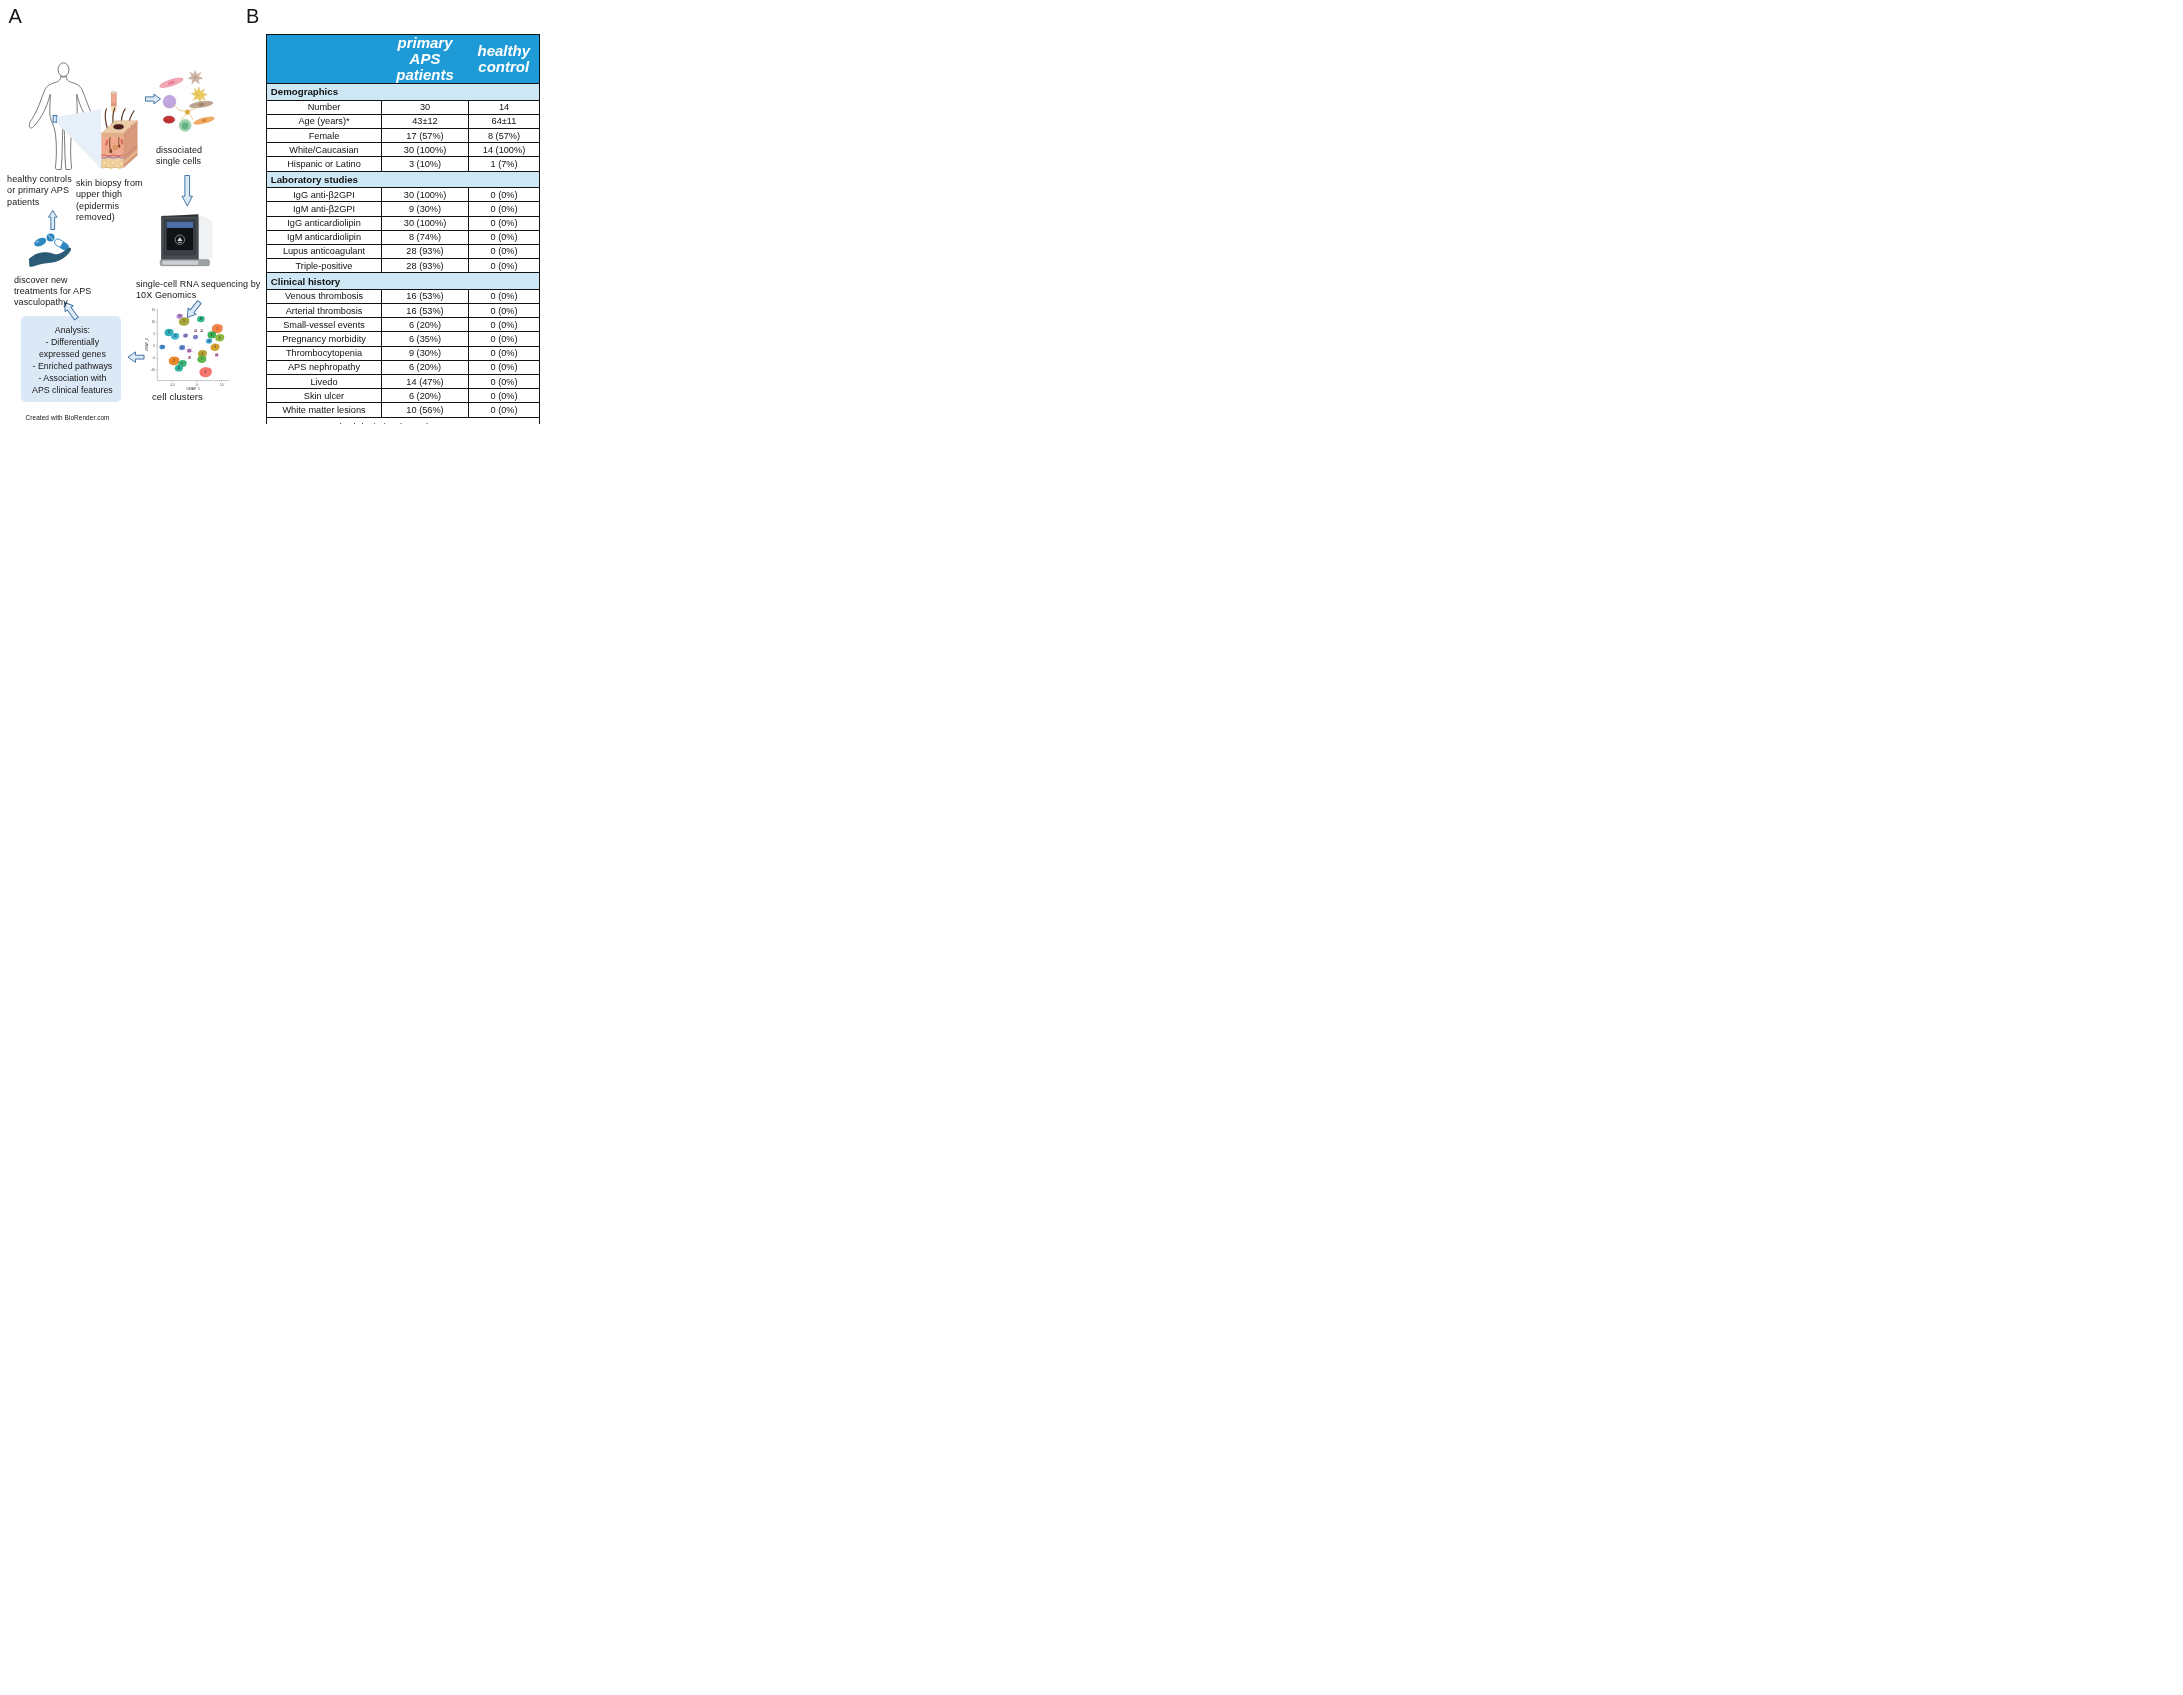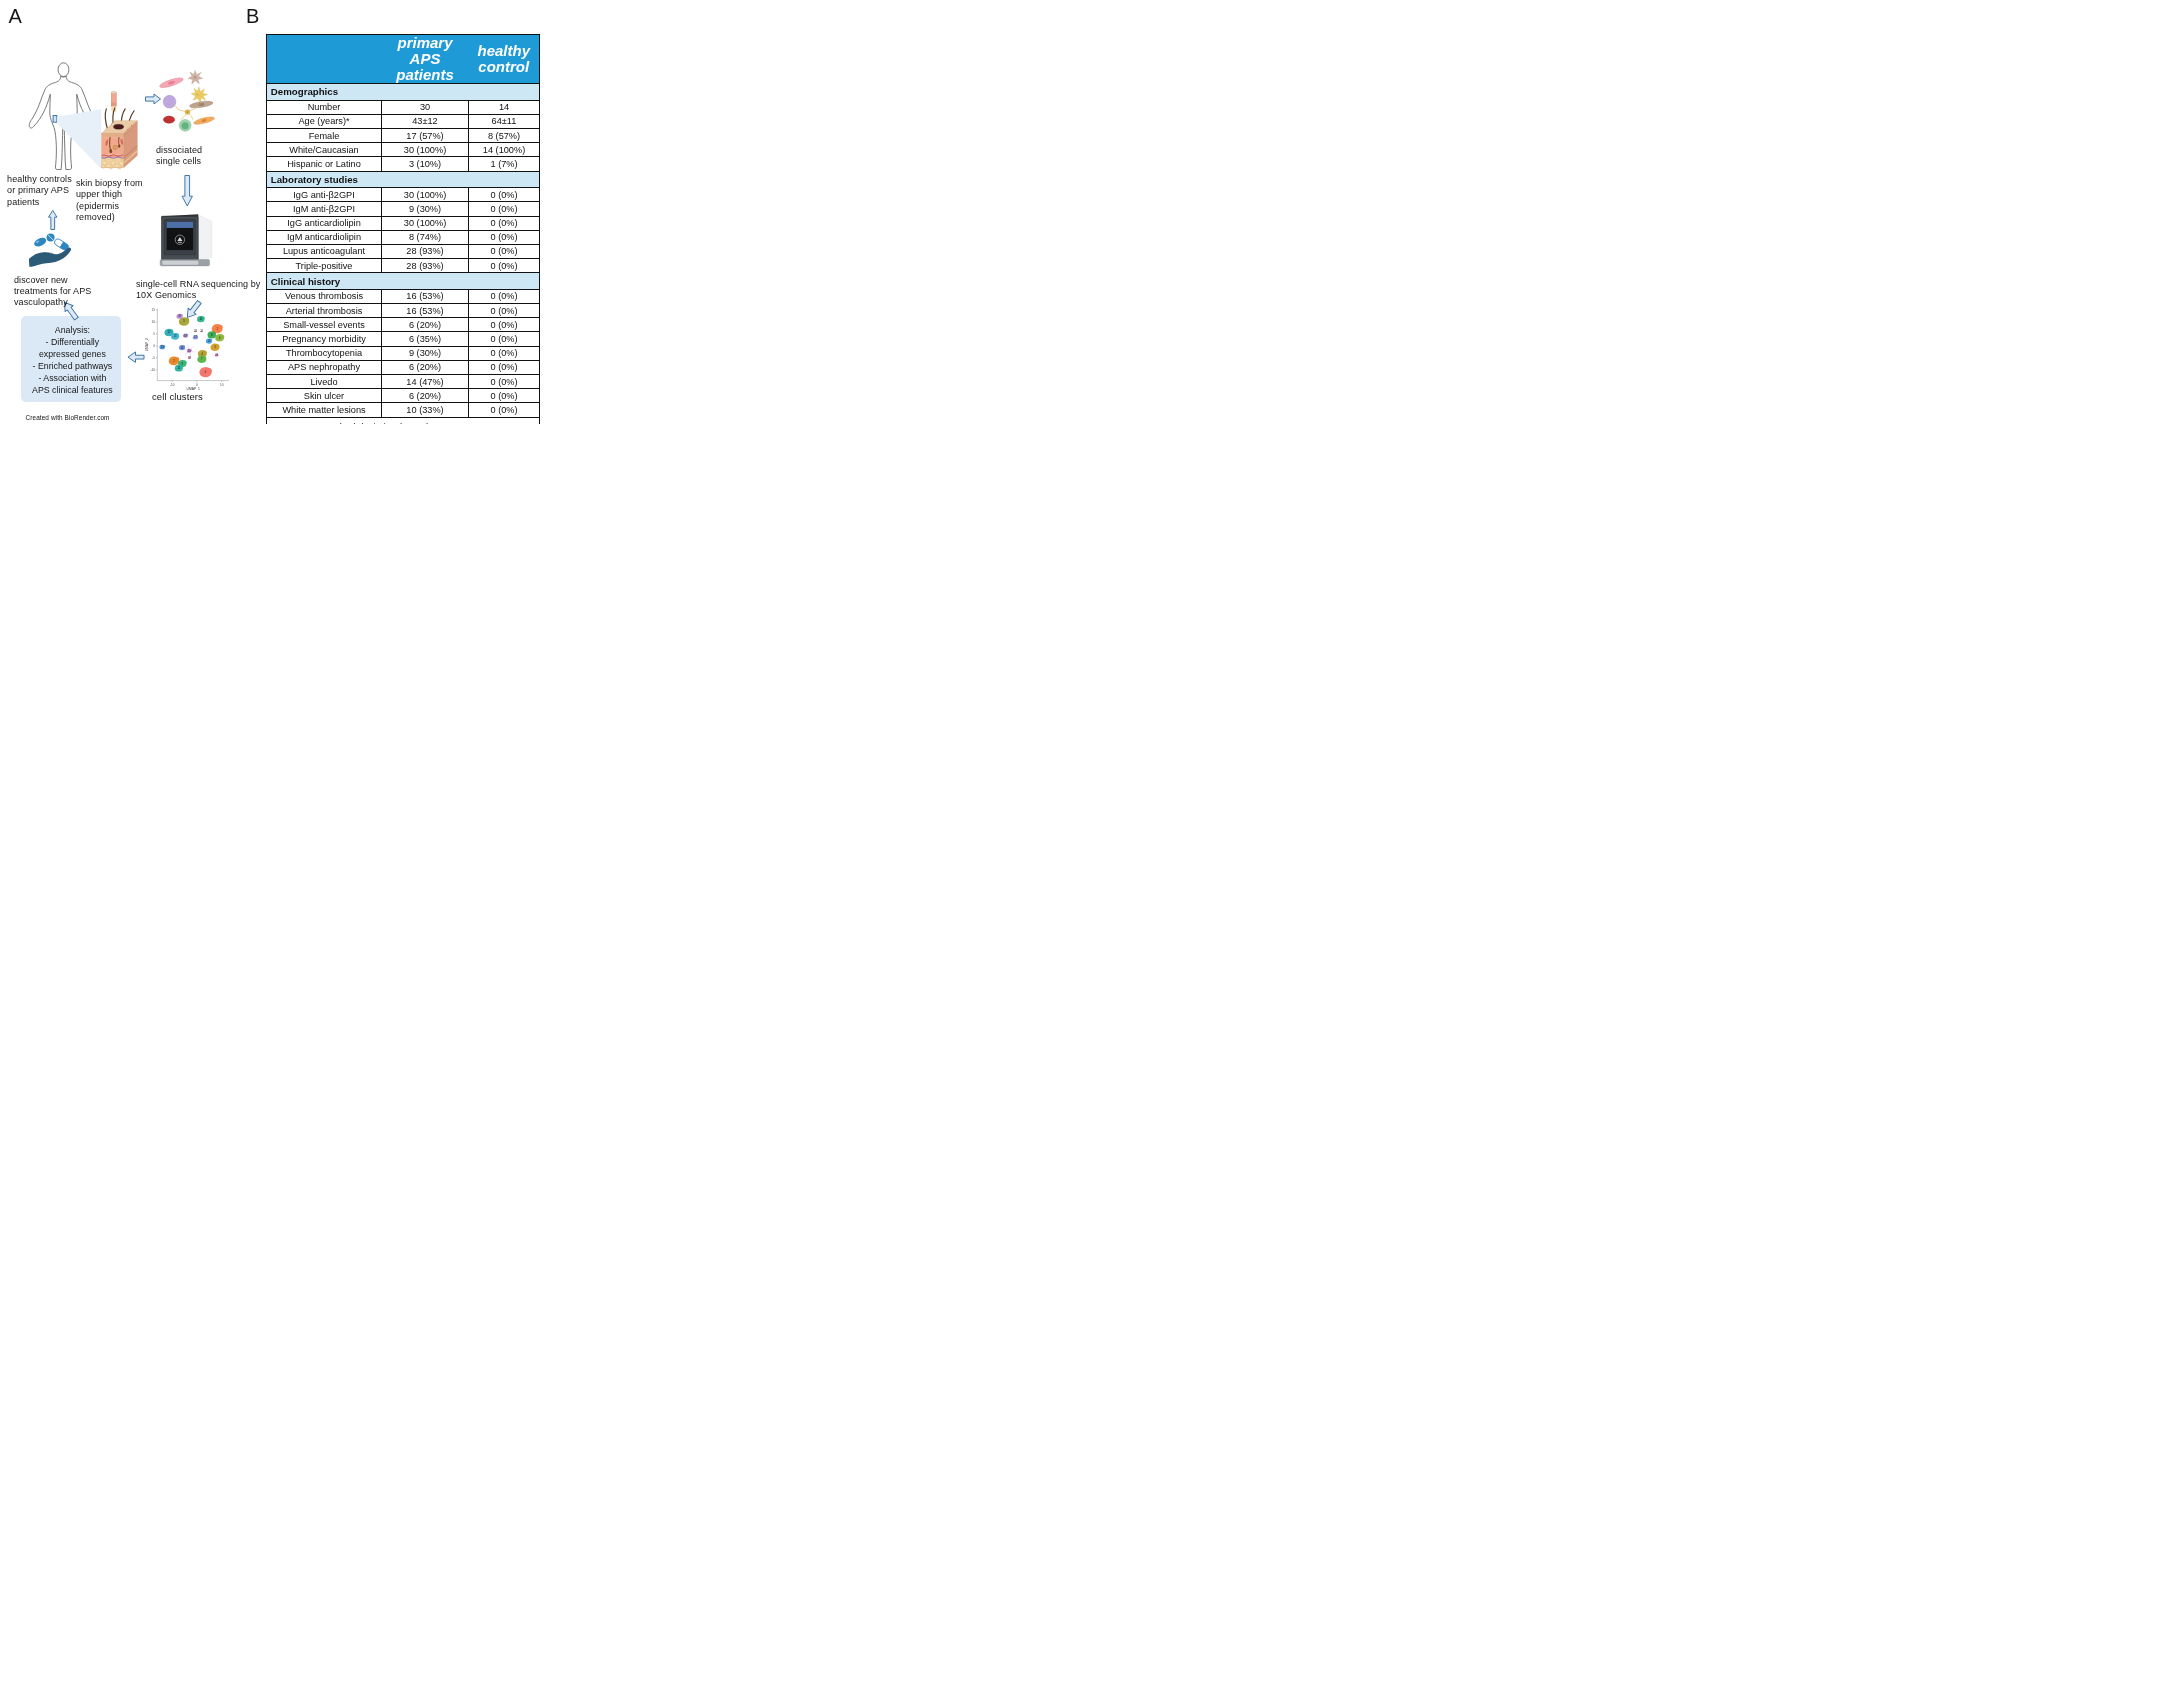--- a/index.html
+++ b/index.html
@@ -506,21 +506,21 @@
             <td>14 (47%)</td>
             <td>0 (0%)</td>
           </tr>
           <tr class="data-row">
             <td>Skin ulcer</td>
             <td>6 (20%)</td>
             <td>0 (0%)</td>
           </tr>
           <tr class="data-row">
             <td>White matter lesions</td>
-            <td>10 (33%)</td>
+            <td>10 (56%)</td>
             <td>0 (0%)</td>
           </tr>
           <tr class="footer-row">
             <td colspan="3">* Mean ± standard deviation (range)</td>
           </tr>
         </tbody>
       </table>
     </div>
 
 </div>

